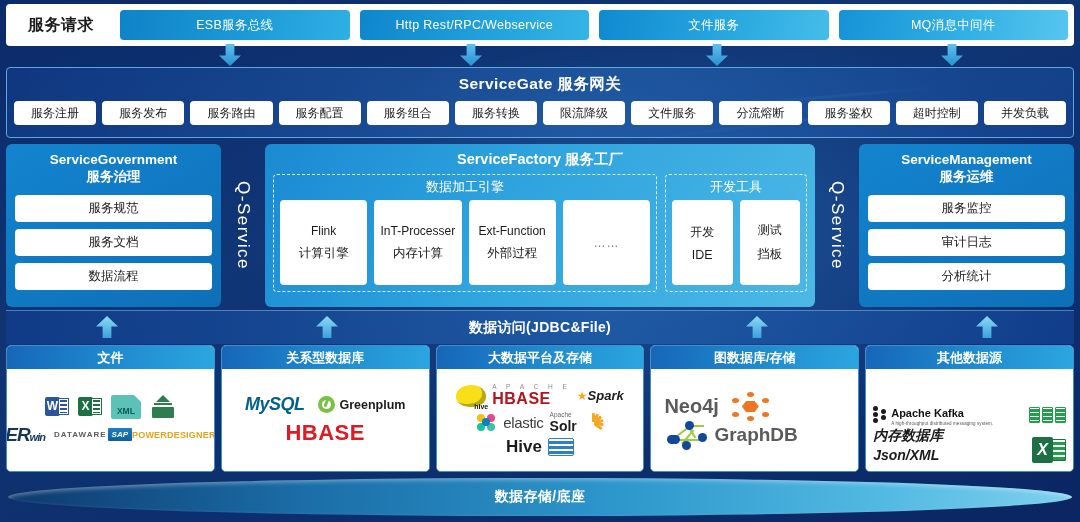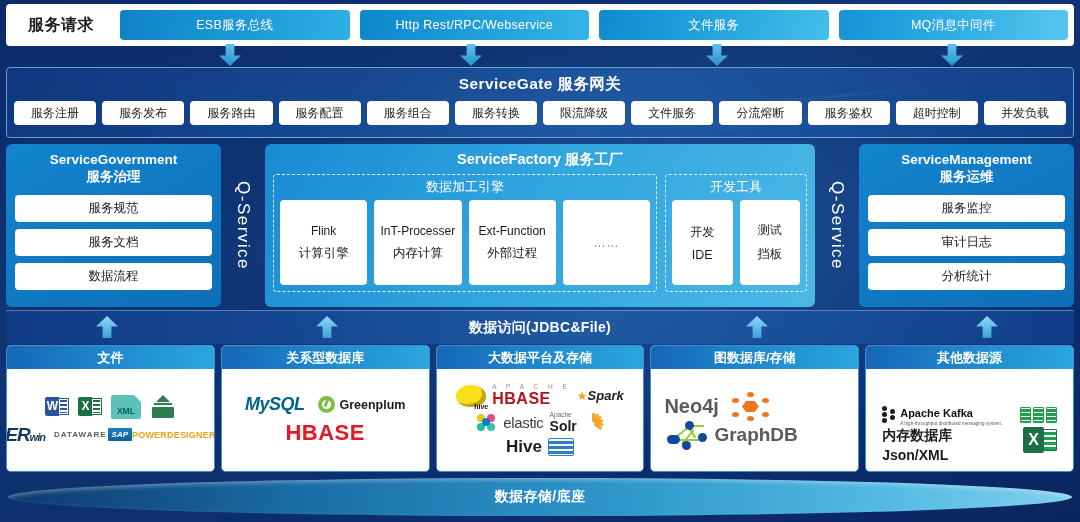--- a/index.html
+++ b/index.html
@@ -551,42 +551,42 @@
             <span class="nd" style="left:32px;top:12px;"></span>
             <span class="nd" style="left:16px;top:20px;"></span>
           </span>
           <span class="graphdb">GraphDB</span>
         </div>
       </div>
     </div>
 
     <div class="ds-card">
       <div class="ds-head">其他数据源</div>
-      <div class="ds-body" style="gap:1px;align-items:stretch;padding:4px 16px;margin-top:26px;">
+      <div class="ds-body" style="gap:1px;align-items:stretch;padding:4px 7px;margin-top:26px;">
         <div style="display:flex;align-items:center;justify-content:space-between;">
           <span class="kafka">
             <span class="kafka-ico">
                 <i></i>
                 <i></i>
                 <i></i>
                 <i></i>
                 <i></i>
               </span>
             <span>
               <span class="kafka-name">Apache Kafka</span>
               <span class="kafka-sub">A high-throughput distributed messaging system.</span>
             </span>
           </span>
           <span class="greengrid">
               <span></span>
               <span></span>
               <span></span>
             </span>
         </div>
-        <div style="display:flex;align-items:flex-start;justify-content:space-between;">
+        <div style="display:flex;align-items:flex-end;justify-content:space-between;font-style:italic;">
           <span style="display:flex;flex-direction:column;gap:2px;">
             <span class="cn-line">内存数据库</span>
             <span class="cn-line">Json/XML</span>
           </span>
           <span class="excel-big">
             <span class="x">X</span>
             <span class="g"></span>
           </span>
         </div>
       </div>

